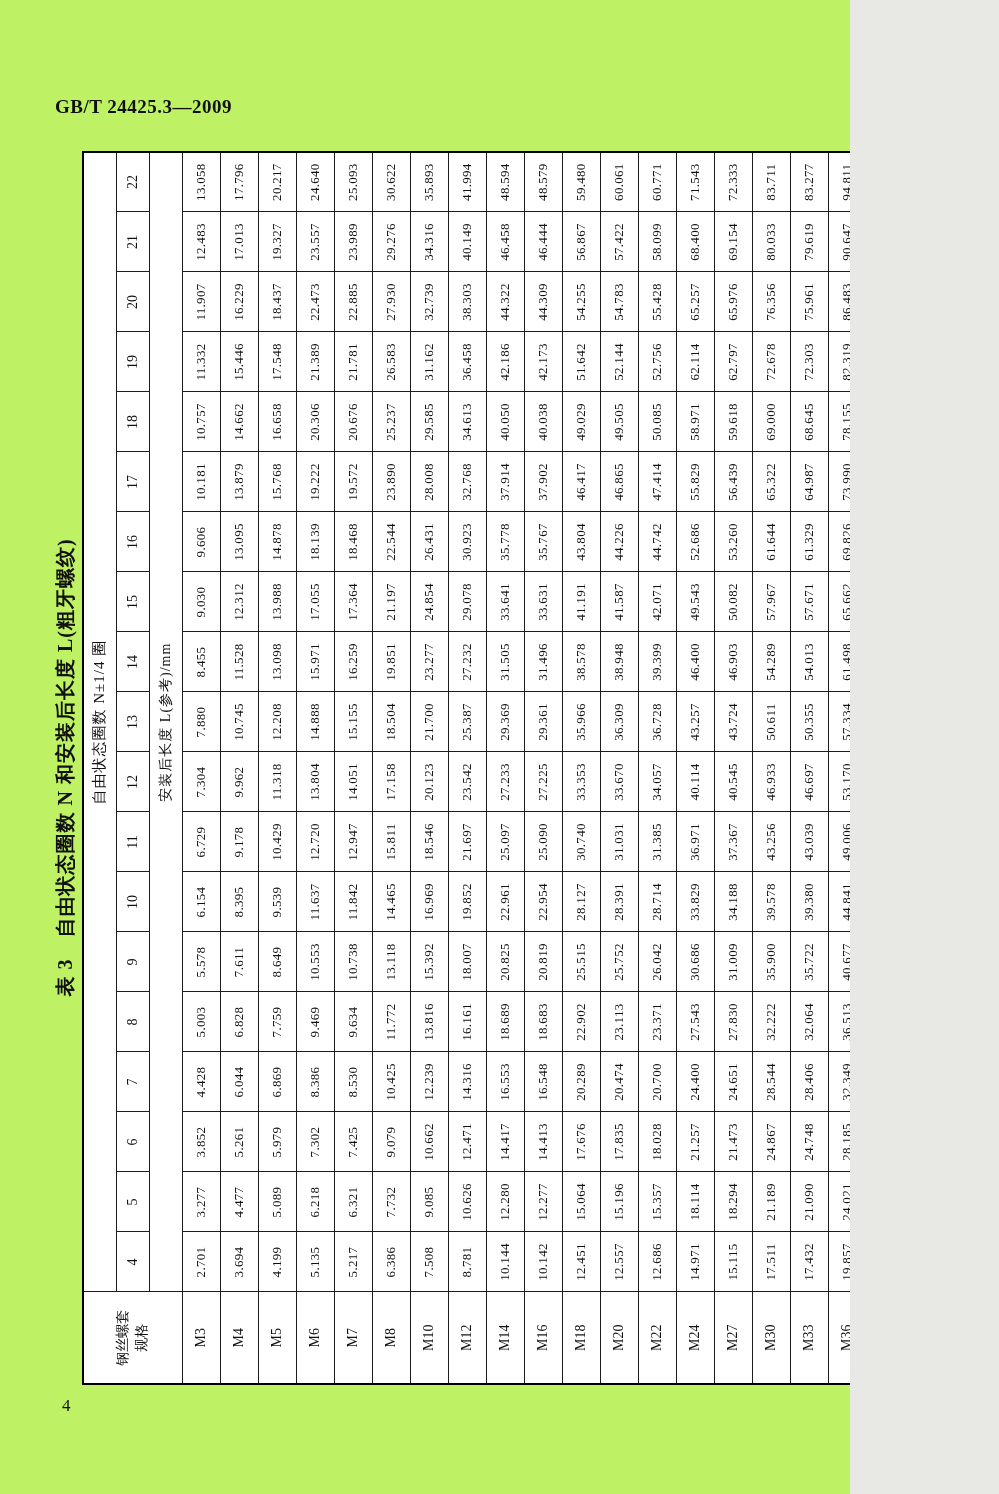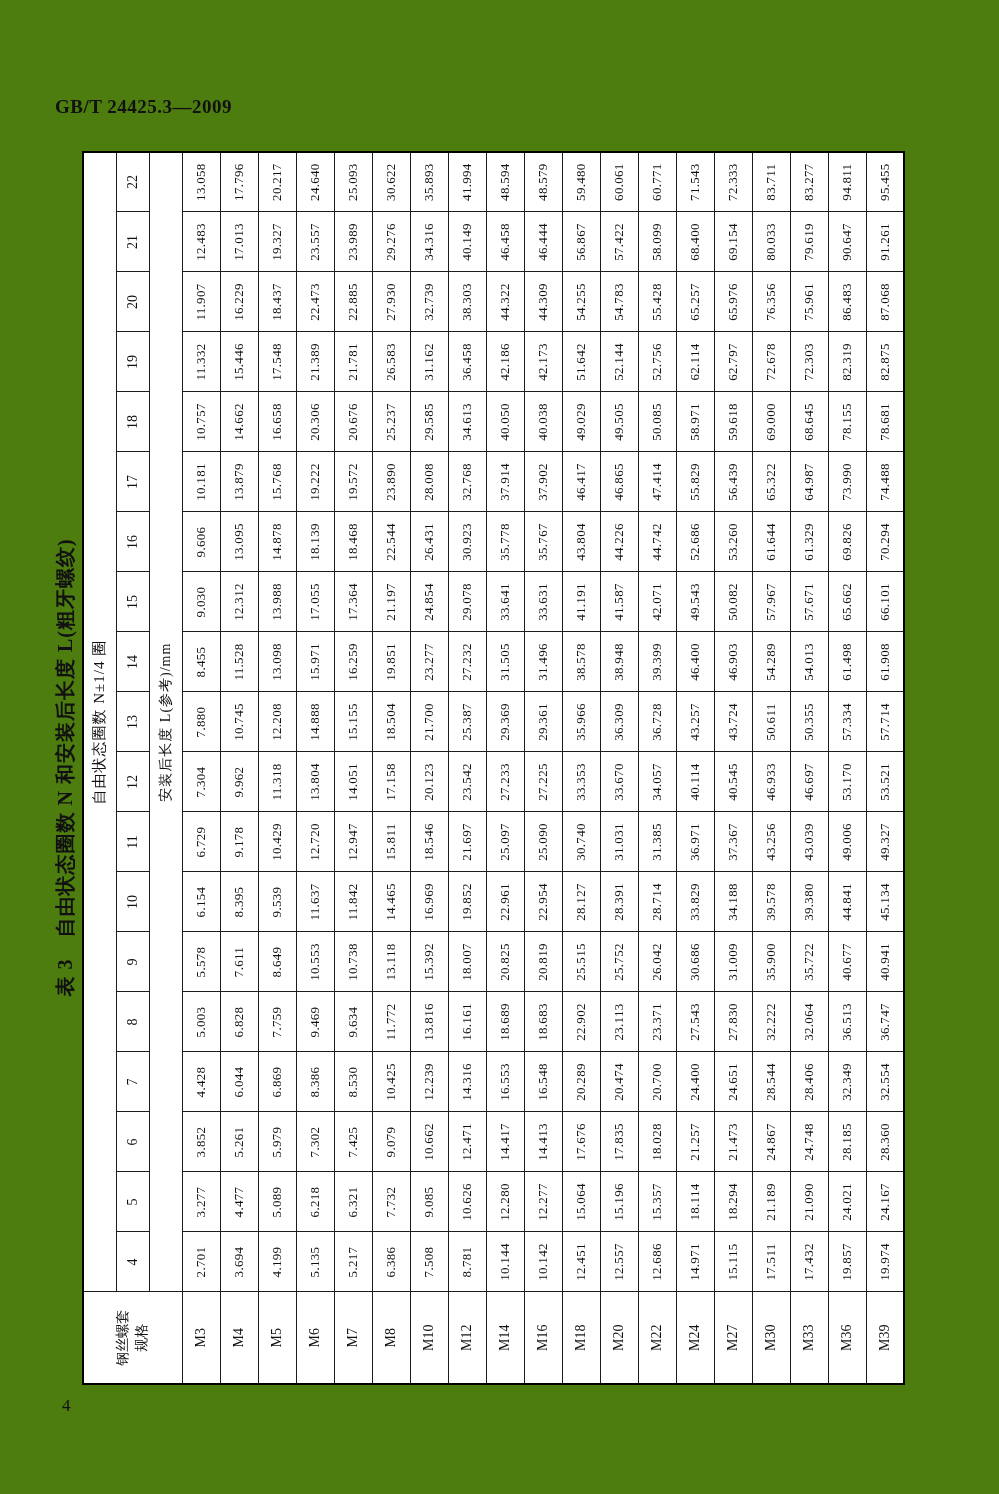--- a/index.html
+++ b/index.html
@@ -1,19 +1,19 @@
 <!DOCTYPE html>
 <html><head>
 <meta charset="utf-8">
 <style>
   html,body{margin:0;padding:0;background:#e8e8e4;}
   .page{
     position:relative;
-    width:999px;height:1494px;
-    background:#4d7c0f;
+    width:850px;height:1494px;
+    background:#bef264;
     overflow:hidden;
     font-family:"Liberation Serif", serif;
     color:#111;
   }
   .doc-header{
     position:absolute;left:55px;top:96px;
     font-size:19px;font-weight:bold;letter-spacing:0.5px;
     font-family:"Liberation Serif", serif;
   }
   .page-number{

